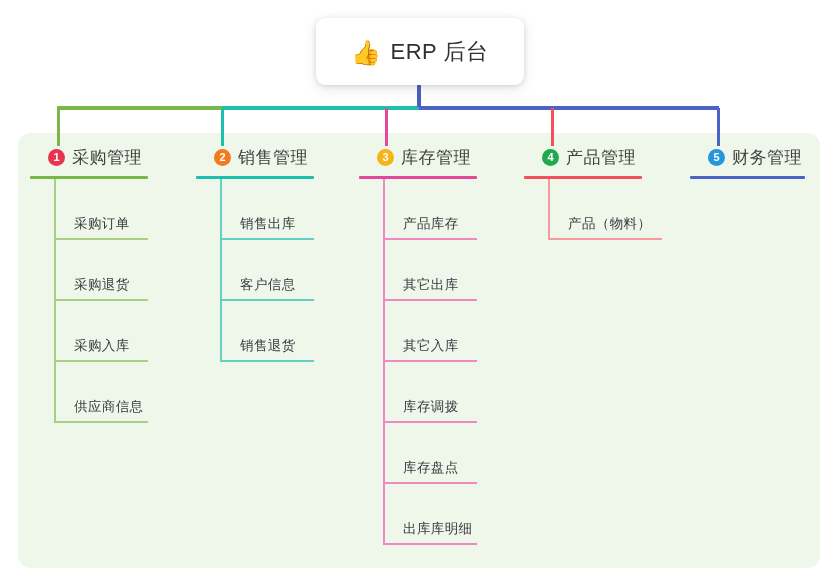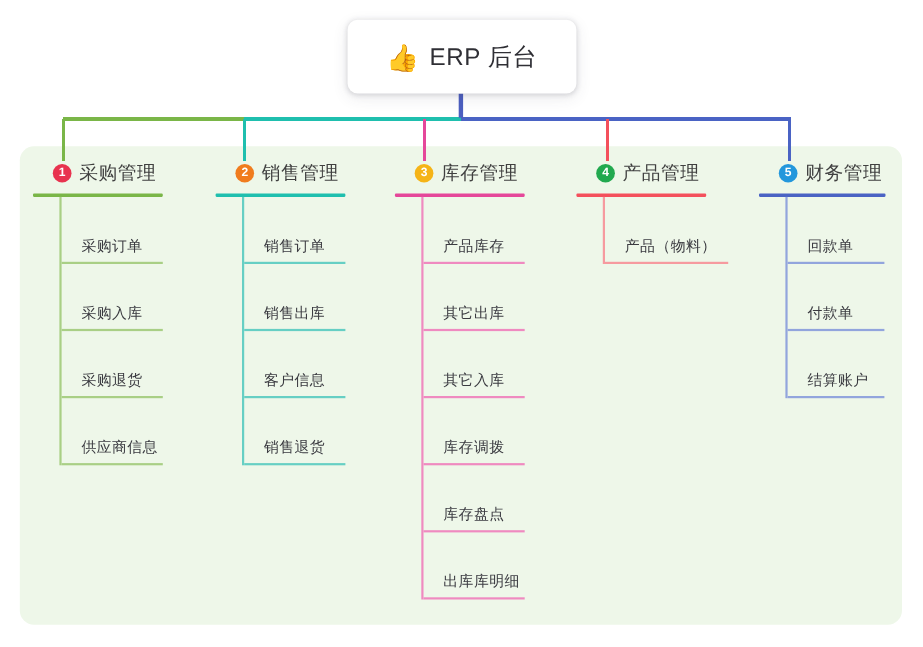--- a/index.html
+++ b/index.html
@@ -184,46 +184,42 @@
           <span class="col-title">采购管理</span>
         </div>
         <div class="head-rule" style="background: rgb(122, 182, 72); width: 118px; margin-left: 0px;"></div>
         <div class="branch">
           <div class="spine" style="background: rgb(169, 207, 133);"></div>
           <div class="item">
             <span class="item-label">采购订单</span>
             <div class="item-rule" style="background: rgb(169, 207, 133); width: 92px;"></div>
           </div>
           <div class="item">
+            <span class="item-label">采购退货</span>
+            <div class="item-rule" style="background: rgb(169, 207, 133); width: 92px;"></div>
+          </div>
+          <div class="item">
             <span class="item-label">采购入库</span>
-            <div class="item-rule" style="background: rgb(169, 207, 133); width: 92px;"></div>
-          </div>
-          <div class="item">
-            <span class="item-label">采购退货</span>
             <div class="item-rule" style="background: rgb(169, 207, 133); width: 92px;"></div>
           </div>
           <div class="item">
             <span class="item-label">供应商信息</span>
             <div class="item-rule" style="background: rgb(169, 207, 133); width: 92px;"></div>
           </div>
         </div>
       </div>
       <div class="col" style="left: 196px; width: 160px;">
         <div class="col-head">
           <span class="badge" style="background: rgb(240, 124, 30);">2</span>
           <span class="col-title">销售管理</span>
         </div>
         <div class="head-rule" style="background: rgb(31, 191, 174); width: 118px; margin-left: 0px;"></div>
         <div class="branch">
           <div class="spine" style="background: rgb(102, 207, 196);"></div>
           <div class="item">
-            <span class="item-label">销售订单</span>
-            <div class="item-rule" style="background: rgb(102, 207, 196); width: 92px;"></div>
-          </div>
-          <div class="item">
             <span class="item-label">销售出库</span>
             <div class="item-rule" style="background: rgb(102, 207, 196); width: 92px;"></div>
           </div>
           <div class="item">
             <span class="item-label">客户信息</span>
             <div class="item-rule" style="background: rgb(102, 207, 196); width: 92px;"></div>
           </div>
           <div class="item">
             <span class="item-label">销售退货</span>
             <div class="item-rule" style="background: rgb(102, 207, 196); width: 92px;"></div>
@@ -277,31 +273,16 @@
             <div class="item-rule" style="background: rgb(246, 154, 159); width: 112px;"></div>
           </div>
         </div>
       </div>
       <div class="col" style="left: 690px; width: 140px;">
         <div class="col-head">
           <span class="badge" style="background: rgb(35, 151, 220);">5</span>
           <span class="col-title">财务管理</span>
         </div>
         <div class="head-rule" style="background: rgb(74, 99, 196); width: 115px; margin-left: 0px;"></div>
-        <div class="branch">
-          <div class="spine" style="background: rgb(146, 165, 221);"></div>
-          <div class="item">
-            <span class="item-label">回款单</span>
-            <div class="item-rule" style="background: rgb(146, 165, 221); width: 88px;"></div>
-          </div>
-          <div class="item">
-            <span class="item-label">付款单</span>
-            <div class="item-rule" style="background: rgb(146, 165, 221); width: 88px;"></div>
-          </div>
-          <div class="item">
-            <span class="item-label">结算账户</span>
-            <div class="item-rule" style="background: rgb(146, 165, 221); width: 88px;"></div>
-          </div>
-        </div>
       </div>
     </div>
 
 </div>
 
 </body></html>

